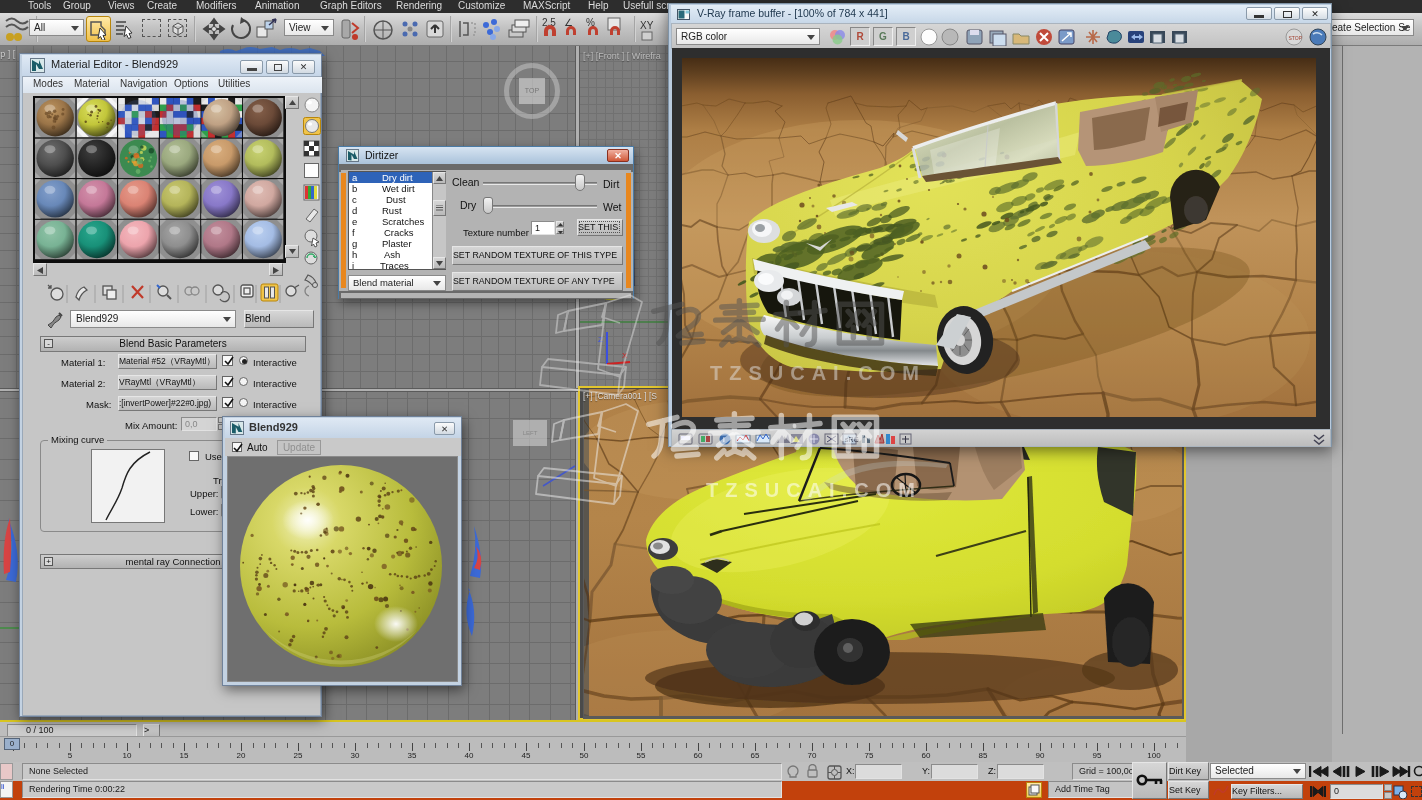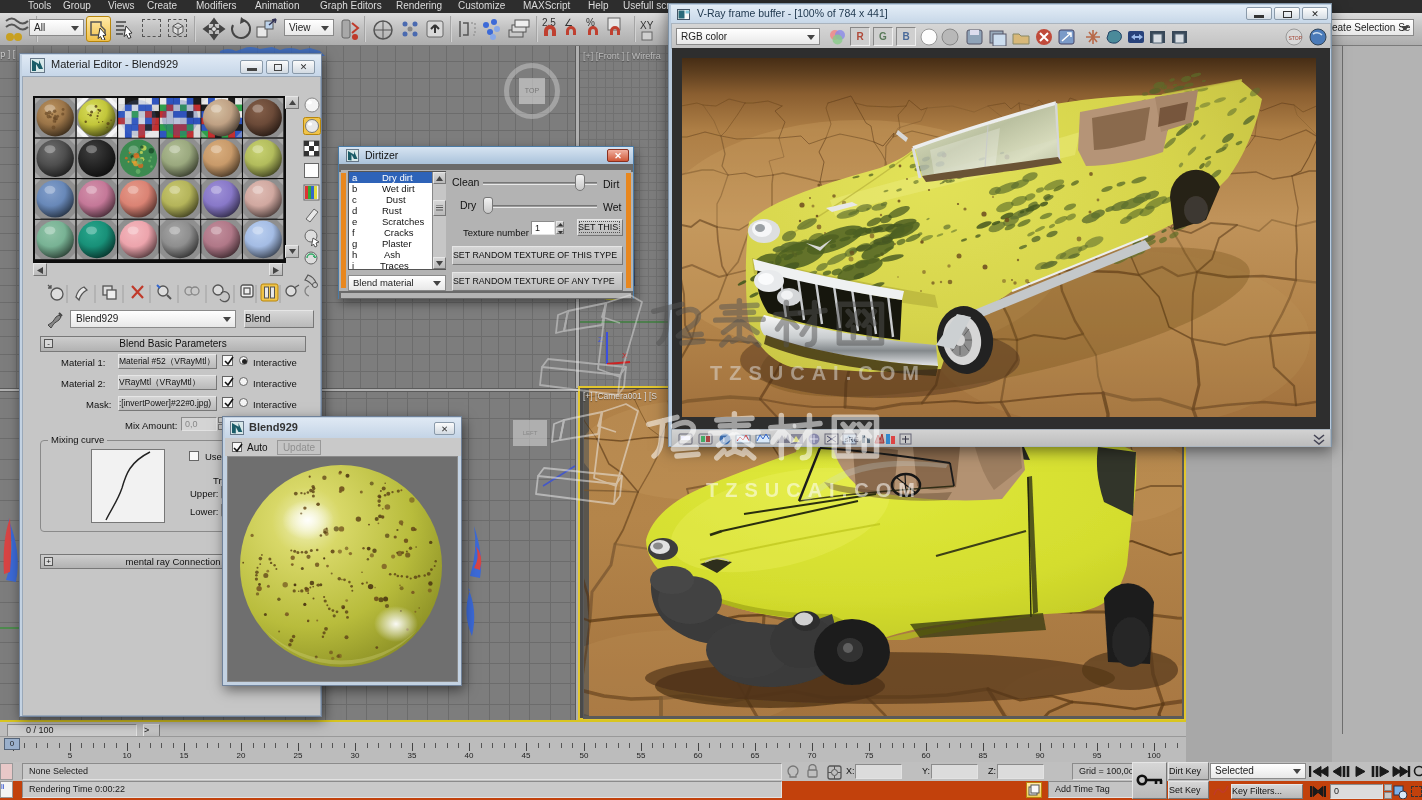--- a/index.html
+++ b/index.html
@@ -1303,20 +1303,27 @@
   <span class="abs titletxt" style="left:29px;top:3px;">Material Editor - Blend929</span>
   <div class="abs" style="left:218px;top:5px;width:23px;height:14px;background:linear-gradient(#fbfbfb,#d2dae2);border:1px solid #8a9aaa;border-radius:2px;">
           <div class="abs" style="left:6px;top:7px;width:10px;height:3px;background:#444;"></div>
         </div>
   <div class="abs" style="left:244px;top:5px;width:23px;height:14px;background:linear-gradient(#fbfbfb,#d2dae2);border:1px solid #8a9aaa;border-radius:2px;">
           <div class="abs" style="left:6.5px;top:3px;width:8px;height:7px;border:1.5px solid #444;"></div>
         </div>
   <div class="abs" style="left:270px;top:5px;width:23px;height:14px;background:linear-gradient(#fbfbfb,#d2dae2);border:1px solid #8a9aaa;border-radius:2px;font-size:9px;text-align:center;line-height:13px;color:#333;">✕</div>
  </div>
  <div class="abs" style="left:2px;top:22px;width:299px;height:640px;background:#c6c6c6;border:1px solid #9aa8b8;">
+  <div class="abs" style="left:0;top:0;width:299px;height:16px;background:linear-gradient(#eef3f9,#dbe4ee);font-size:10px;color:#333;">
+   <span class="abs" style="left:10px;top:1px;">Modes</span>
+          <span class="abs" style="left:51px;top:1px;">Material</span>
+          <span class="abs" style="left:97px;top:1px;">Navigation</span>
+          <span class="abs" style="left:151px;top:1px;">Options</span>
+          <span class="abs" style="left:195px;top:1px;">Utilities</span>
+  </div>
   <svg class="abs" style="left:10px;top:19px;" width="253" height="167" viewBox="0 0 253 167">
 <defs>
 <radialGradient id="sg1" cx="0.38" cy="0.3" r="0.78">
               <stop offset="0" stop-color="#bf9660"></stop>
               <stop offset="0.5" stop-color="#9a7448"></stop>
               <stop offset="0.9" stop-color="#453420"></stop>
               <stop offset="1" stop-color="#2e2215"></stop>
             </radialGradient>
 <radialGradient id="sg2" cx="0.38" cy="0.3" r="0.78">
               <stop offset="0" stop-color="#dade5e"></stop>

